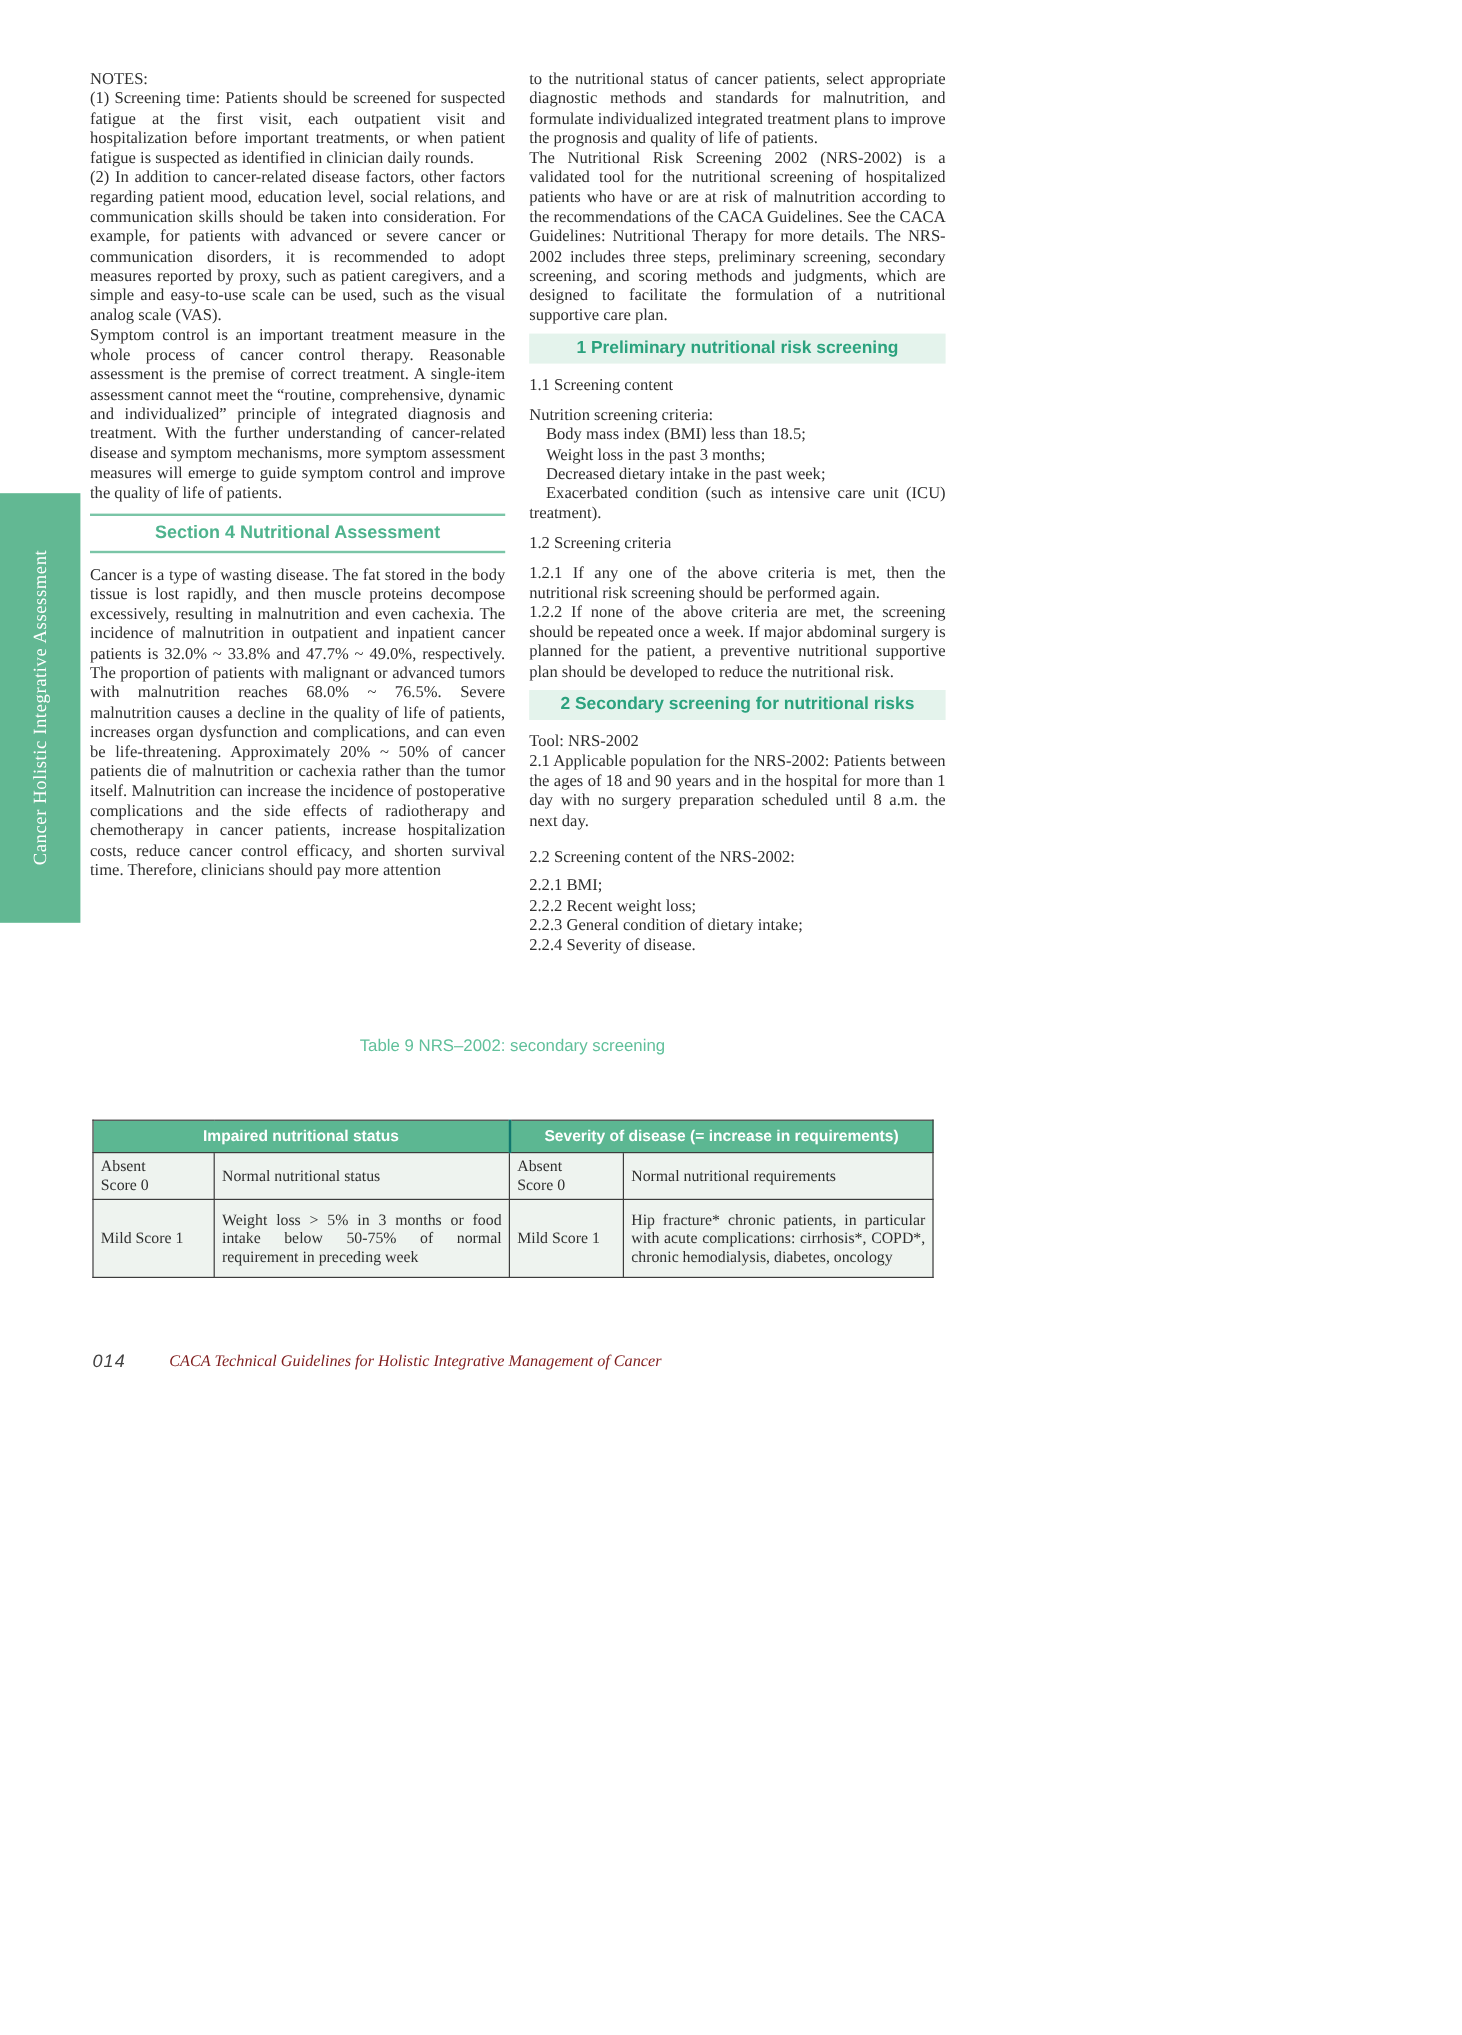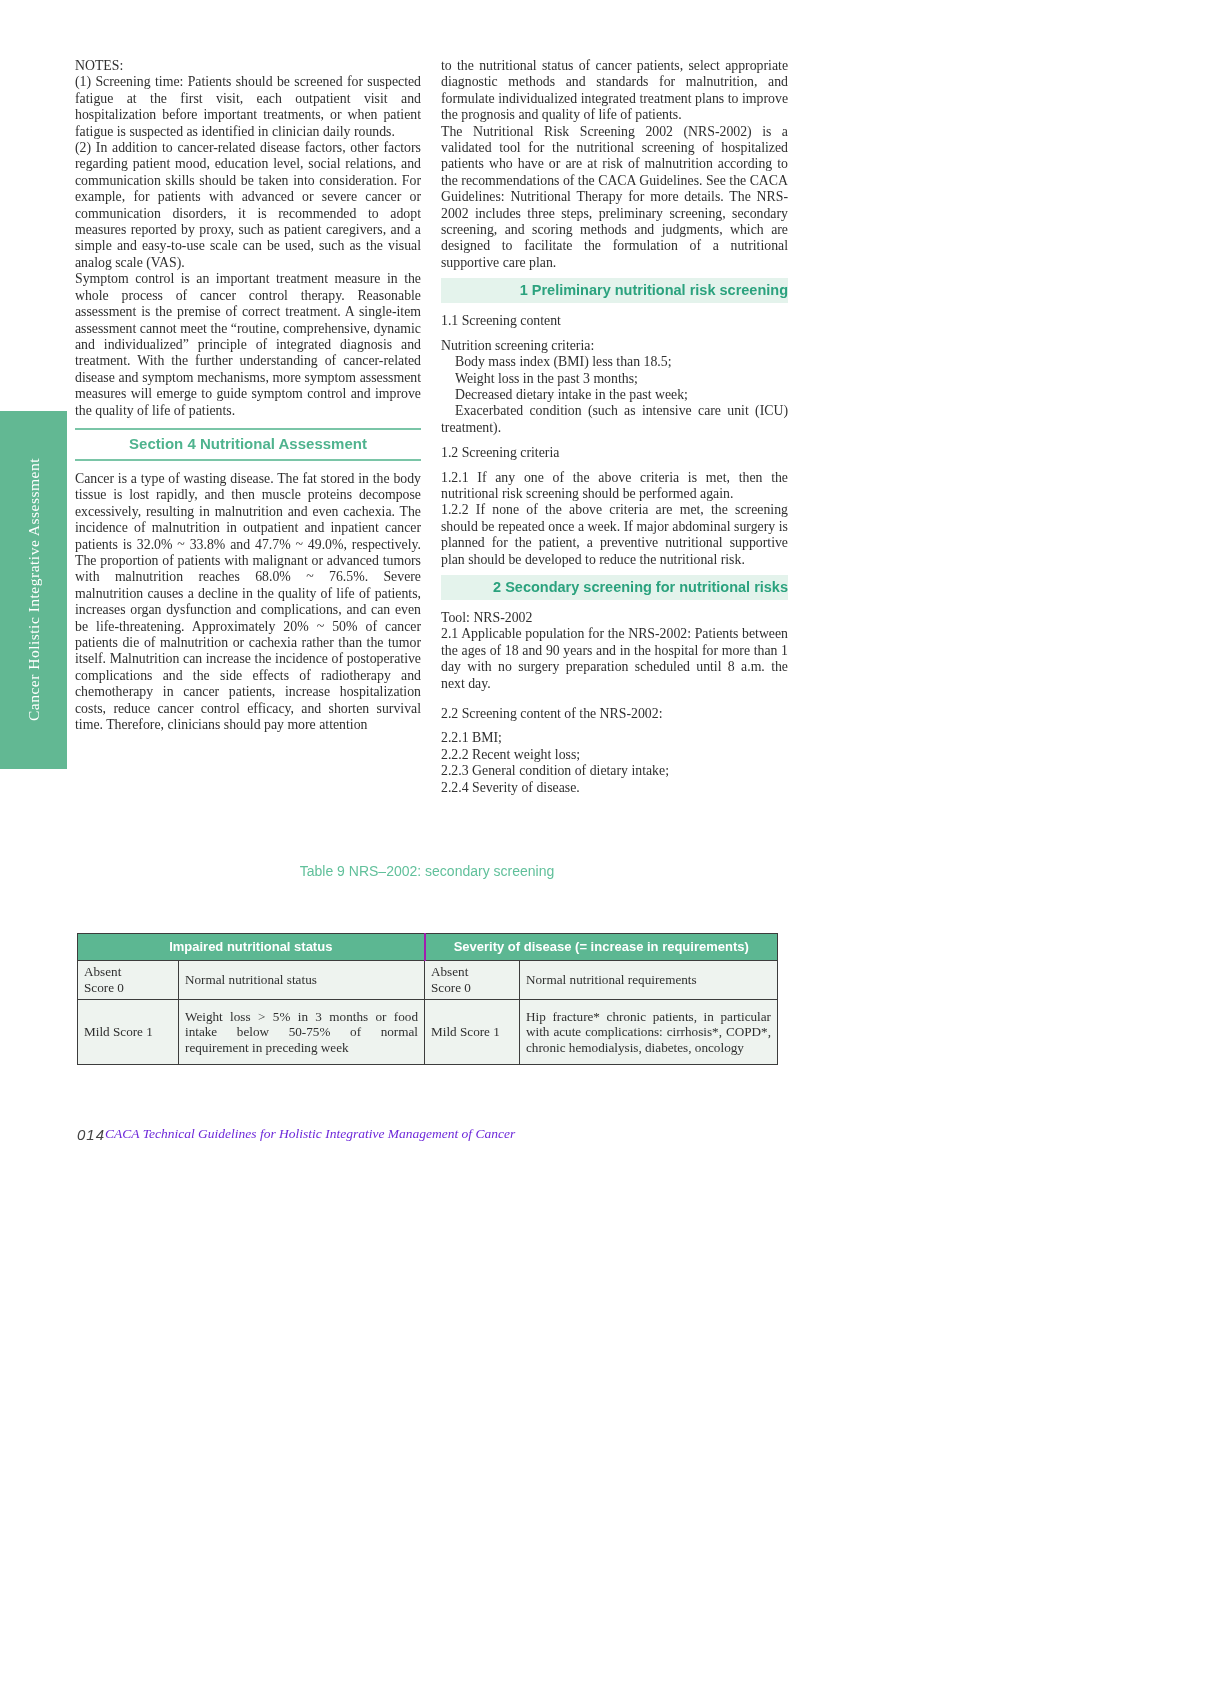--- a/index.html
+++ b/index.html
@@ -26,21 +26,21 @@
   
   .section-head{
     margin:9px 0 10px 0;padding:5px 0 6px 0;
     border-top:2px solid #7ac5a7;border-bottom:2px solid #7ac5a7;
     text-align:center;font-family:"Liberation Sans",sans-serif;
     font-weight:bold;font-size:15px;color:#4fb38e;line-height:18px;
   }
   
   .band-head{
     margin:7px 0 10px 0;background:#e4f3ec;
-    text-align:right;font-family:"Liberation Sans",sans-serif;
+    text-align:center;font-family:"Liberation Sans",sans-serif;
     font-weight:bold;font-size:14.5px;color:#2ba27e;
     padding:4px 0;line-height:17px;
   }
   .subhead{margin:9px 0 8px 0;text-align:left;}
   .list-block{margin:0;}
   .criterion{text-indent:14px;}
   .plain-line{margin:0;}
   .gap8{margin-top:8px;}
   .gap10{}
   .gap14{margin-top:14px;}
@@ -53,41 +53,41 @@
   table.nrs{
     position:absolute;left:77px;top:933px;
     border-collapse:collapse;table-layout:fixed;width:700px;
     font-size:13.2px;line-height:15.6px;
   }
   table.nrs th{
     background:#5cb792;color:#ffffff;
     font-family:"Liberation Sans",sans-serif;font-weight:bold;font-size:13px;
     border:1px solid #3c3c3c;height:26px;padding:0 4px;text-align:center;
   }
-  table.nrs th.sep{border-left:2px solid #a21caf;}
+  table.nrs th.sep{border-left:2px solid #0f766e;}
   table.nrs td{
     background:#eef3ef;border:1px solid #3c3c3c;
     padding:2px 6px;vertical-align:middle;
   }
   td.top{vertical-align:top;}
   td.pre{white-space:pre-line;}
   td.just{text-align:justify;}
   tr.r1 td{height:34px;}
   tr.r2 td{height:60px;font-family:Liberation Serif, serif;}
   
   .footer{
     position:absolute;left:77px;top:1126px;display:flex;align-items:flex-start;font-style:italic;
   }
   .footer .pagenum{
     font-family:"Liberation Sans",sans-serif;font-size:15px;color:#444444;
     letter-spacing:1px;
   }
   .footer .ftext{
-    font-family:"Liberation Serif",serif;
-    font-size:13.5px;color:#6d28d9;
+    margin-left:36px;font-family:"Liberation Serif",serif;
+    font-size:13.5px;color:#7f1d1d;
   }
 </style>
 </head>
 <body>
 
 <div class="side-tab">
   <span>Cancer Holistic Integrative Assessment</span>
 </div>
 
 <div class="col col-left">

